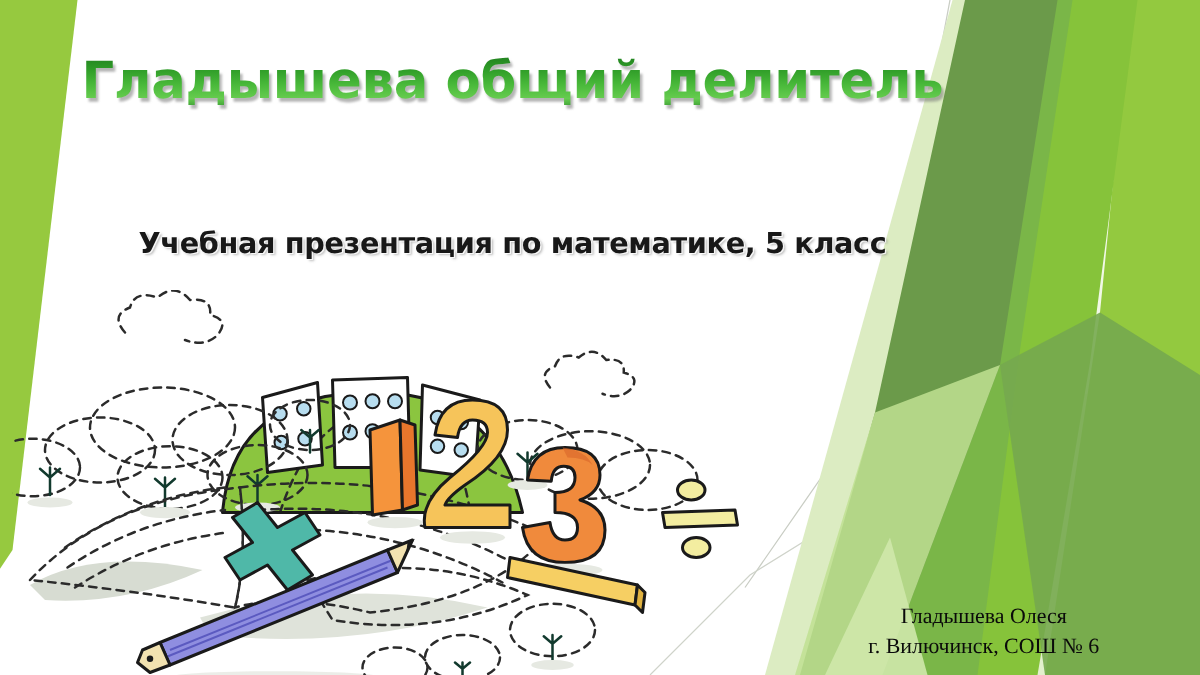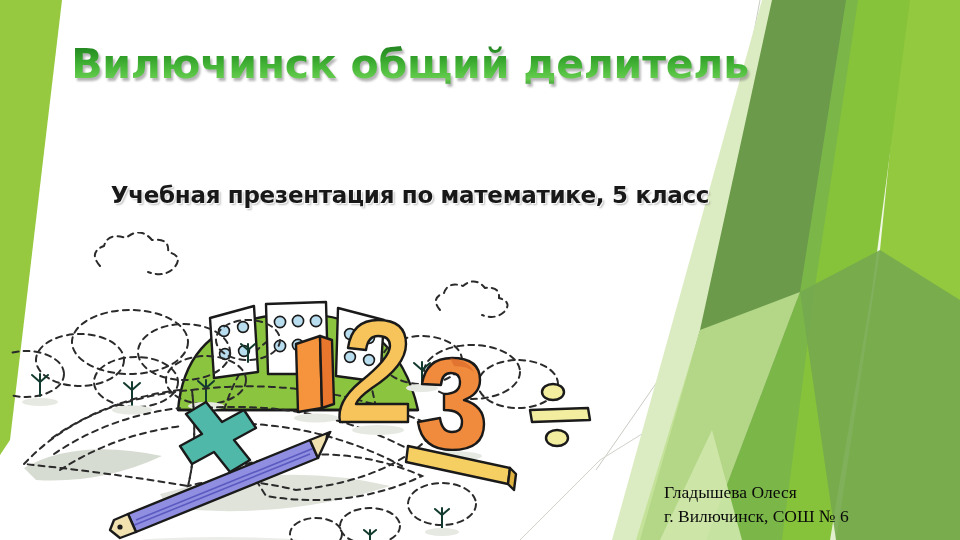--- a/index.html
+++ b/index.html
@@ -79,23 +79,24 @@
     letter-spacing: -0.3px;
     color: #181818;
     text-shadow: 1px 1px 0 rgba(255,255,255,0.85),
                  2px 2px 2px rgba(110,110,110,0.45);
     white-space: nowrap;
   }
 
   
   #author-block {
     position: absolute;
-    right: 14px;
+    right: 32px;
     bottom: 12px;
     width: 282px;
+    text-align: center;
     z-index: 4;
     font-family: "Liberation Serif", serif;
     font-size: 17.5px;
     line-height: 1.34;
     color: #0a0a0a;
   }
   .author-line { display: block; white-space: nowrap; }
 </style>
 </head>
 <body>
@@ -281,21 +282,21 @@
 
       <ellipse cx="360" cy="294" rx="30" ry="18" fill="#cde8a0" class="dash"></ellipse>
       <path class="trunk" d="M360,298 v14 M360,303 l-6,-5 M360,303 l6,-5"></path>
 
       <ellipse cx="306" cy="302" rx="26" ry="16" fill="#b9e06a" class="dash"></ellipse>
     </g>
 
   </svg>
 
   <div id="title-block">
-    <div class="title-line">Вилючинск общий делитель</div>
+    <div class="title-line">Гладышева общий делитель</div>
   </div>
 
   <div id="subtitle">Учебная презентация по математике, 5 класс</div>
 
   <div id="author-block">
     <span class="author-line">Гладышева Олеся</span>
     <span class="author-line">г. Вилючинск, СОШ № 6</span>
   </div>
 
 </div>

